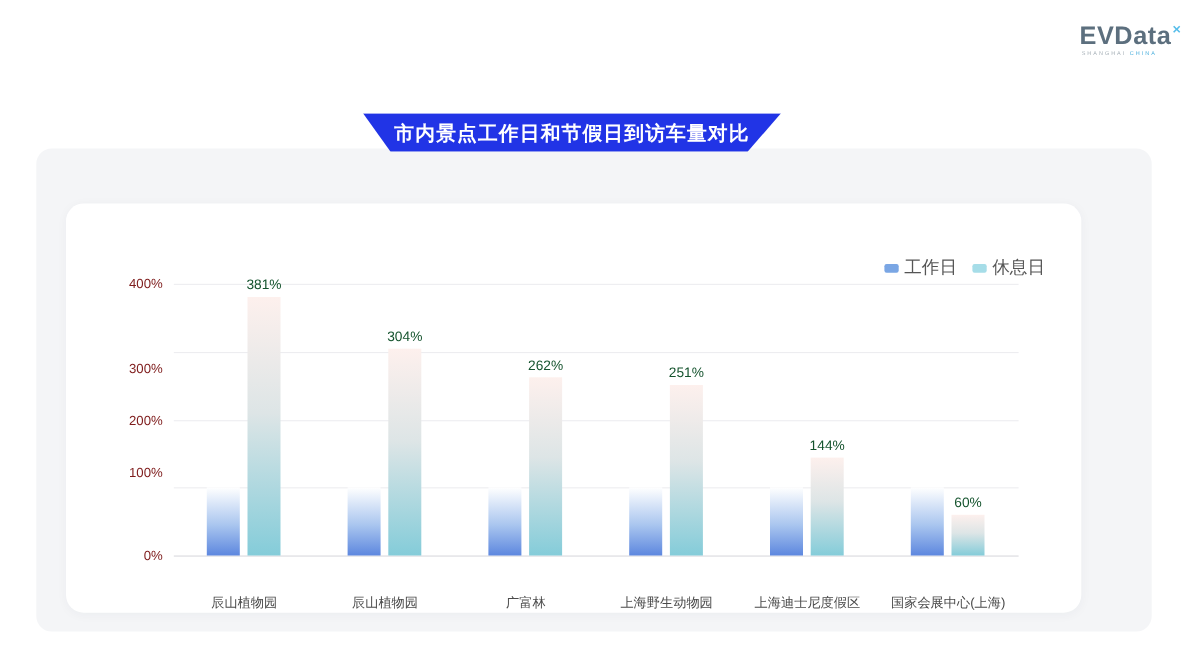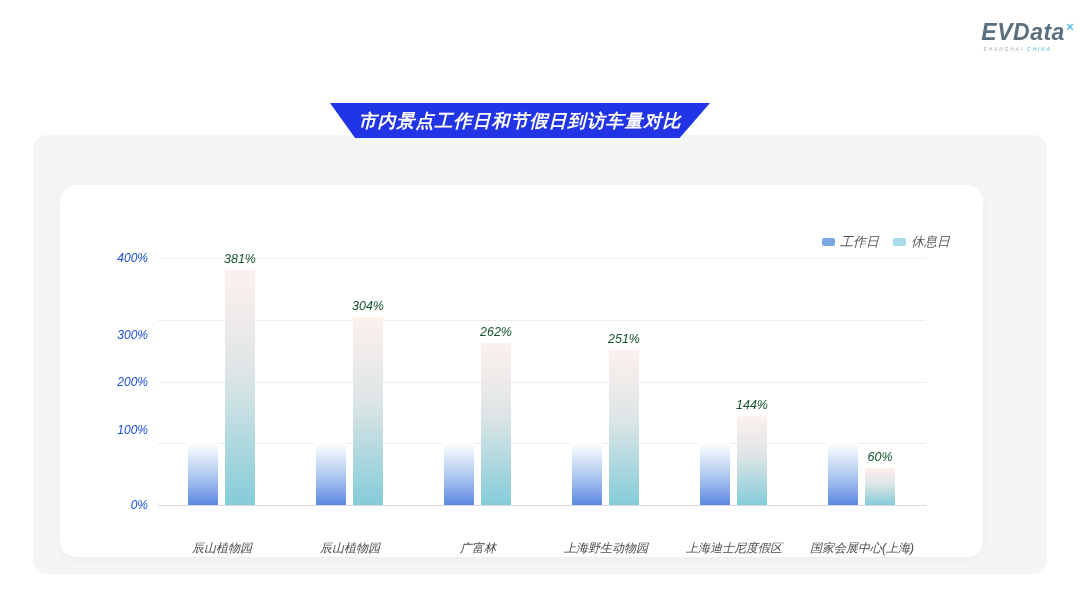--- a/index.html
+++ b/index.html
@@ -1,17 +1,17 @@
 <!DOCTYPE html>
 <html><head>
 <meta charset="utf-8">
 <style>
   html,body{margin:0;padding:0;background:#fff;}
   .page{position:relative;width:1080px;height:608px;background:#ffffff;overflow:hidden;
-        font-family:"Liberation Sans","DejaVu Sans",sans-serif;font-style:italic;}
+        font-family:"Liberation Sans","DejaVu Sans",sans-serif;}
 
   
   .logos{position:absolute;top:20px;right:6px;display:flex;align-items:center;gap:18px;}
   .evdata{display:flex;flex-direction:column;line-height:1;}
   .ev-main{font-size:23px;font-weight:700;color:#5c6f7e;letter-spacing:.5px;}
   .ev-main sup{font-size:13px;color:#55bdea;font-weight:700;vertical-align:9px;margin-left:1px;}
   .ev-sub{font-size:5px;letter-spacing:1.8px;color:#a7b1b8;margin-top:3px;padding-left:2px;}
   .ev-sub .cn-part{color:#4fb1de;}
   .gc{display:flex;align-items:center;gap:7px;}
   .gc-text{display:flex;flex-direction:column;line-height:1.15;}
@@ -27,27 +27,27 @@
   
   .panel{position:absolute;left:33px;top:135px;width:1014px;height:439px;
          background:#f4f5f7;border-radius:14px;}
   .card{position:absolute;left:27px;top:50px;width:923px;height:372px;background:#ffffff;
         border-radius:16px;box-shadow:0 2px 10px rgba(30,40,80,0.04);}
 
   
   .legend{position:absolute;top:48px;right:33px;display:flex;gap:14px;align-items:center;}
   .legend-item{display:flex;align-items:center;gap:5px;cursor:pointer;}
   .swatch{width:13px;height:8px;border-radius:2px;display:inline-block;}
-  .legend-text{font-size:13px;color:#555;}
+  .legend-text{font-size:16px;color:#555;}
 
   .plot{position:absolute;left:98px;top:73px;width:768px;height:247px;}
   .gridline{position:absolute;left:0;right:0;height:1px;background:#ededf0;}
   .gridline.baseline{background:#d9d9de;}
   .ytick{position:absolute;right:calc(100% + 10px);transform:translateY(-50%);
-         font-size:12px;color:#1d4ed8;white-space:nowrap;}
+         font-size:12px;color:#7f1d1d;white-space:nowrap;}
   .xtick{position:absolute;top:calc(100% + 9px);transform:translateX(-50%);
          font-size:12px;color:#4a4a4a;white-space:nowrap;margin-top:26px;}
   .bar{position:absolute;bottom:0;width:30px;}
   .vlabel{position:absolute;transform:translateX(-50%);font-size:12.5px;color:#14532d;
           white-space:nowrap;}
 </style>
 </head>
 <body>
 
 <div class="page">

